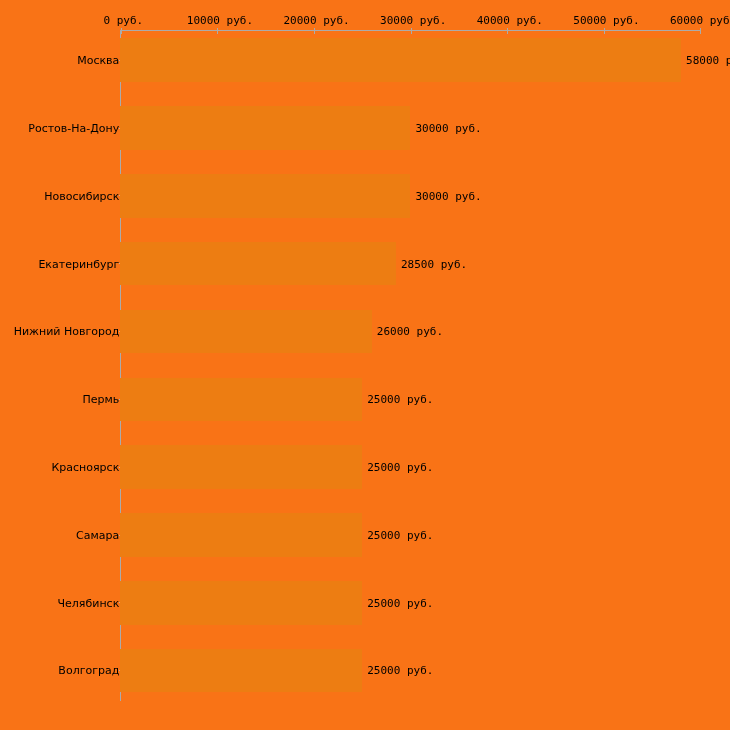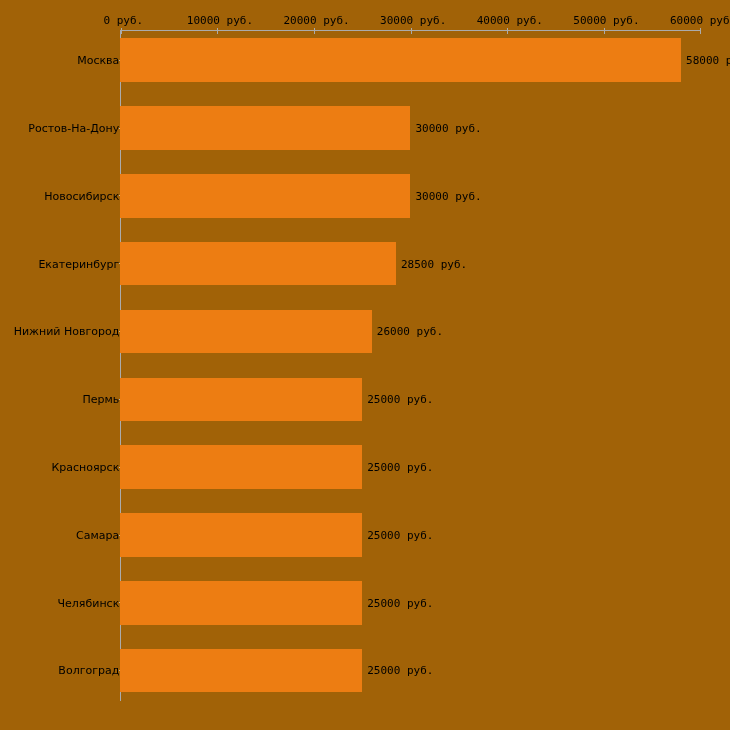--- a/index.html
+++ b/index.html
@@ -3,21 +3,21 @@
 <meta charset="utf-8">
 <title>Bar chart</title>
 <style>
   html, body { margin:0; padding:0; }
   body {
     width:730px; height:730px; background:#ffffff; overflow:hidden;
     font-family:"DejaVu Sans", sans-serif;
   }
   #chart {
     position:relative; width:730px; height:730px; overflow:hidden;
-    background:#a16207;
+    background:#f97316;
     will-change:transform;          
     transform:translateZ(0);
     -webkit-font-smoothing:antialiased;
   }
   .axis-line { position:absolute; background:#ababab; }
   #value-axis-line    { height:1px; }
   #category-axis-line { width:1px; }
 
   .vt-mark   { position:absolute; background:#ababab; width:1px; height:6px; }
   .cat-tick  { position:absolute; background:#ababab; height:0.9px; width:1.8px; }

